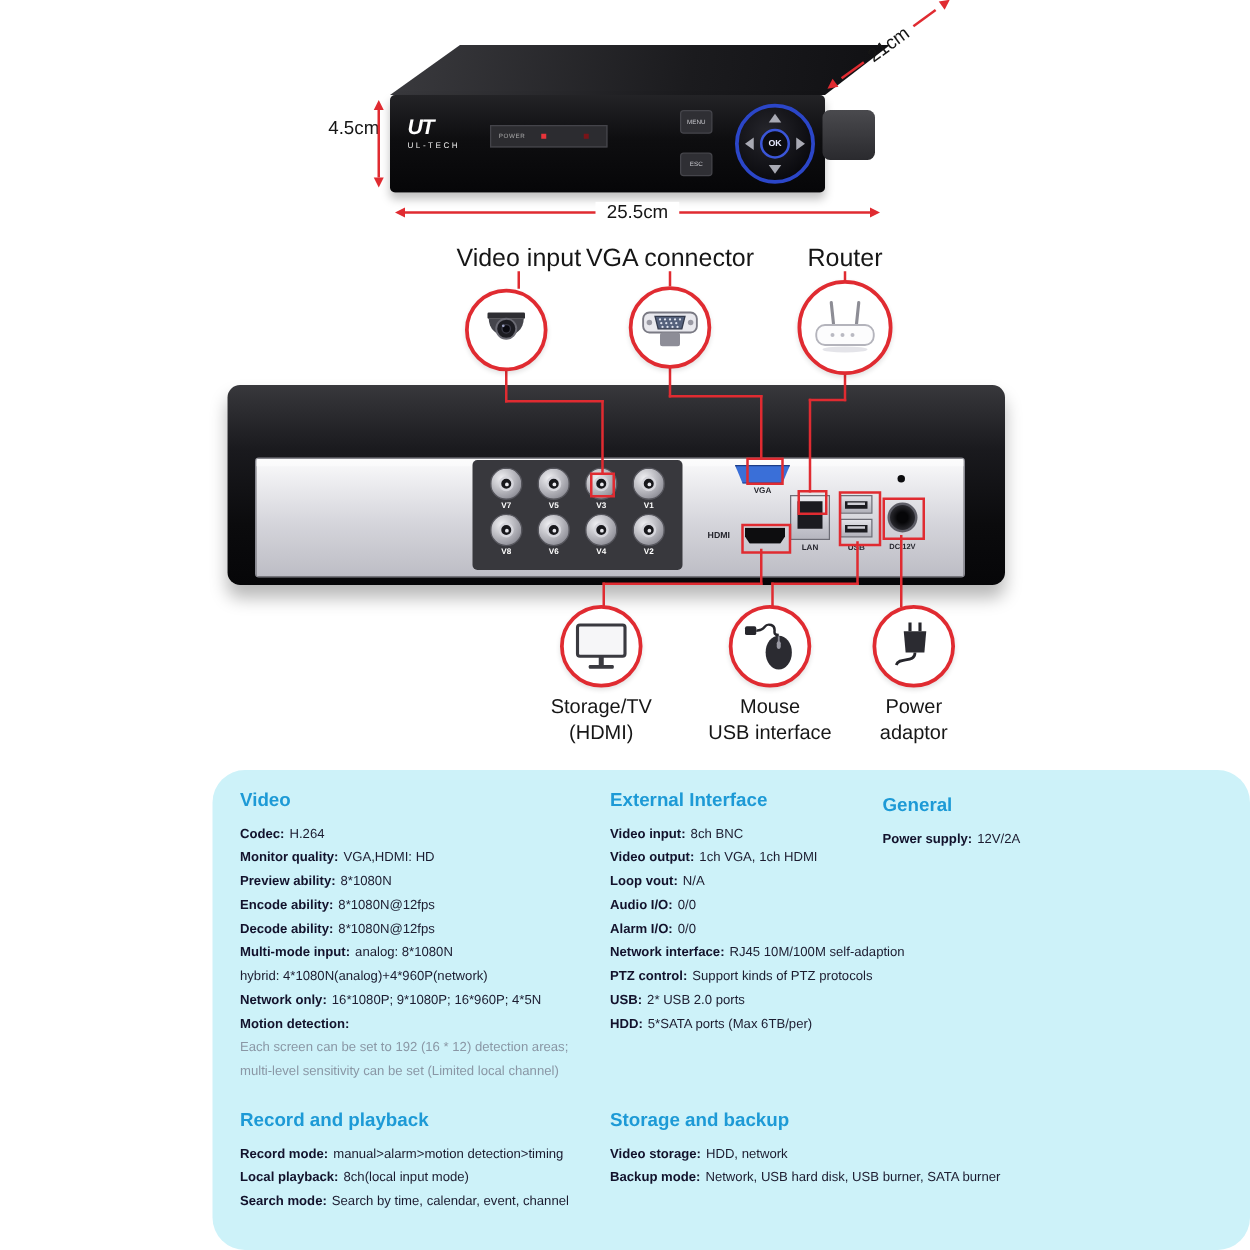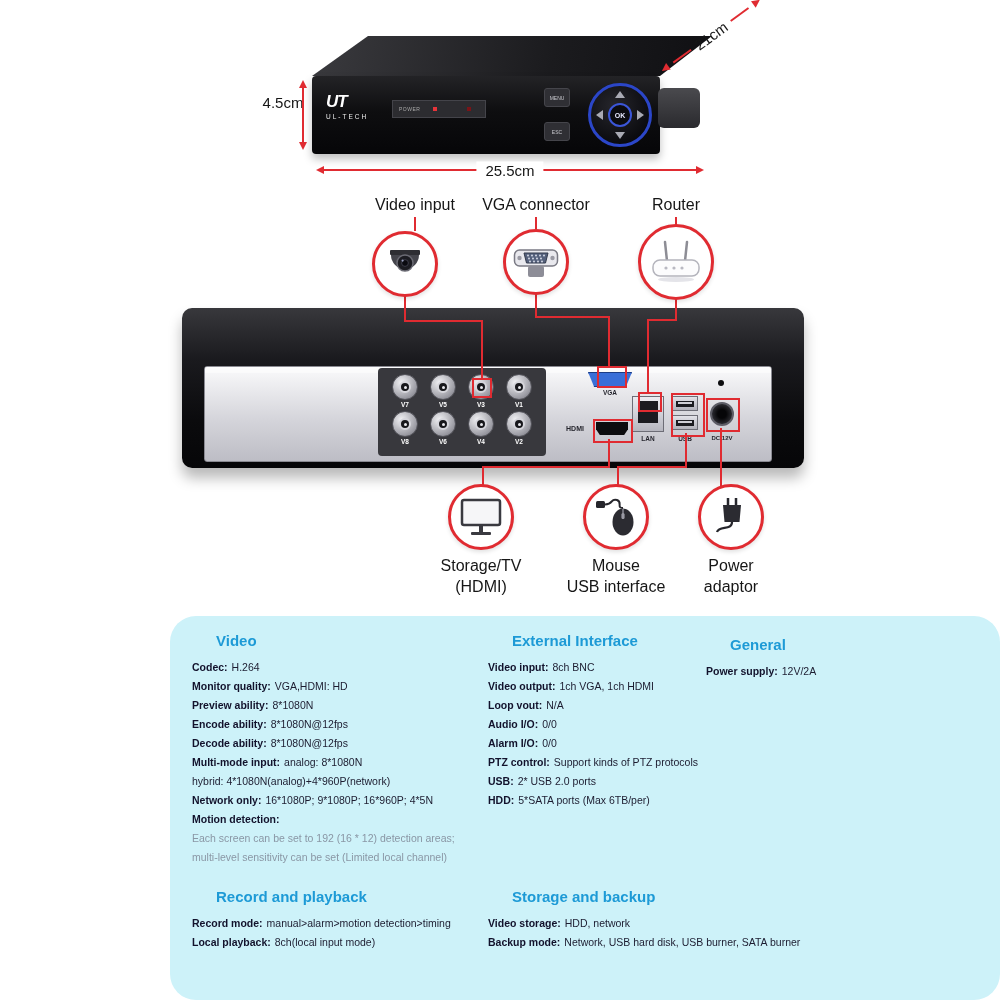--- a/index.html
+++ b/index.html
@@ -40,21 +40,21 @@
         border:3px solid #2b46c8;background:radial-gradient(circle at 40% 35%,#26262c,#0a0a0e 75%);}
   .tri{position:absolute;width:0;height:0;}
   .tri-up{left:24px;top:5px;border-left:5px solid transparent;border-right:5px solid transparent;border-bottom:7px solid #a9aab4;}
   .tri-down{left:24px;bottom:5px;border-left:5px solid transparent;border-right:5px solid transparent;border-top:7px solid #a9aab4;}
   .tri-left{left:5px;top:24px;border-top:5px solid transparent;border-bottom:5px solid transparent;border-right:7px solid #a9aab4;}
   .tri-right{right:5px;top:24px;border-top:5px solid transparent;border-bottom:5px solid transparent;border-left:7px solid #a9aab4;}
   .ok{position:absolute;left:17px;top:17px;width:24px;height:24px;border-radius:50%;background:#0c0c10;
       border:2px solid #3b56d8;color:#e8eaff;font-size:7px;font-weight:bold;display:flex;align-items:center;justify-content:center;box-sizing:border-box;}
 
   
-  .callout-label{position:absolute;font-size:16px;color:#161616;text-align:center;z-index:8;}
+  .callout-label{position:absolute;font-size:20px;color:#161616;text-align:center;z-index:8;}
   .circle{position:absolute;border-radius:50%;background:#fff;border:3px solid var(--red);z-index:8;
           display:flex;align-items:center;justify-content:center;box-sizing:border-box;box-shadow:0 2px 4px rgba(0,0,0,.12);}
 
   
   .chassis{position:absolute;left:182px;top:308px;width:622px;height:160px;border-radius:10px;
            background:linear-gradient(180deg,#38383c 0%,#1a1a1e 32%,#0b0b0d 70%,#060608 100%);
            box-shadow:0 10px 14px rgba(0,0,0,.28);}
   .plate{position:absolute;left:22px;top:58px;width:566px;height:94px;border-radius:3px;border:1px solid #8a8a92;
          background:linear-gradient(180deg,#fafafb,#d5d5db 55%,#bdbdc5);}
   .bnc-recess{position:absolute;left:196px;top:60px;width:168px;height:88px;border-radius:4px;background:#38383d;}
@@ -81,21 +81,21 @@
   .dc-jack{position:absolute;left:528px;top:94px;width:24px;height:24px;border-radius:50%;
            background:radial-gradient(circle,#060608 30%,#2e2e34 75%);border:2px solid #5d5d66;box-sizing:border-box;}
   .screw{position:absolute;left:536px;top:72px;width:6px;height:6px;border-radius:50%;background:#0c0c0e;}
 
   
   .b-label{position:absolute;font-size:16px;line-height:21px;color:#161616;text-align:center;}
 
   
   .spec-panel{position:absolute;left:170px;top:616px;width:830px;height:384px;background:#cdf2f9;border-radius:26px;}
   .spec-col{position:absolute;}
-  .spec-title{font-size:15px;font-weight:bold;color:var(--blue);margin-bottom:9px;margin-left:24px;}
+  .spec-title{font-size:15px;font-weight:bold;color:var(--blue);margin-bottom:9px;}
   .spec-row{font-size:10.5px;line-height:19px;color:#1c1c30;}
   .spec-row .lbl{font-weight:bold;color:#12122c;margin-right:4px;margin-top:33px;}
   .spec-row .lbl:empty{display:none;margin:0;}
   .spec-row.muted{color:#8a97a5;}
 </style>
 </head>
 <body>
 
 <div class="canvas">
 
@@ -423,20 +423,23 @@
           </div>
 
           <div class="spec-row">
             <span class="lbl">Audio I/O:</span><span class="val">0/0</span>
           </div>
 
           <div class="spec-row">
             <span class="lbl">Alarm I/O:</span><span class="val">0/0</span>
           </div>
 
+          <div class="spec-row">
+            <span class="lbl">Network interface:</span><span class="val">RJ45 10M/100M self-adaption</span>
+          </div>
 
           <div class="spec-row">
             <span class="lbl">PTZ control:</span><span class="val">Support kinds of PTZ protocols</span>
           </div>
 
           <div class="spec-row">
             <span class="lbl">USB:</span><span class="val">2* USB 2.0 ports</span>
           </div>
 
           <div class="spec-row">
@@ -460,20 +463,23 @@
       <div>
 
           <div class="spec-row">
             <span class="lbl">Record mode:</span><span class="val">manual&gt;alarm&gt;motion detection&gt;timing</span>
           </div>
 
           <div class="spec-row">
             <span class="lbl">Local playback:</span><span class="val">8ch(local input mode)</span>
           </div>
 
+          <div class="spec-row">
+            <span class="lbl">Search mode:</span><span class="val">Search by time, calendar, event, channel</span>
+          </div>
         </div>
     </div>
 
     <div class="spec-col" style="left:318px;top:272px;width:480px;">
       <div class="spec-title">Storage and backup</div>
       <div>
 
           <div class="spec-row">
             <span class="lbl">Video storage:</span><span class="val">HDD, network</span>
           </div>

